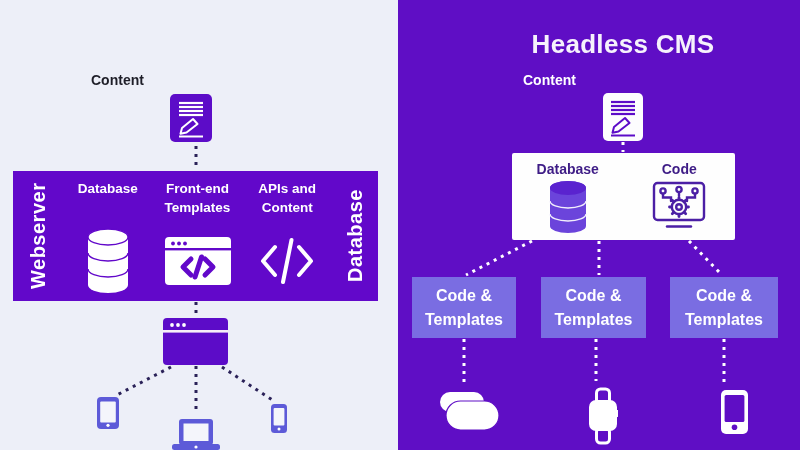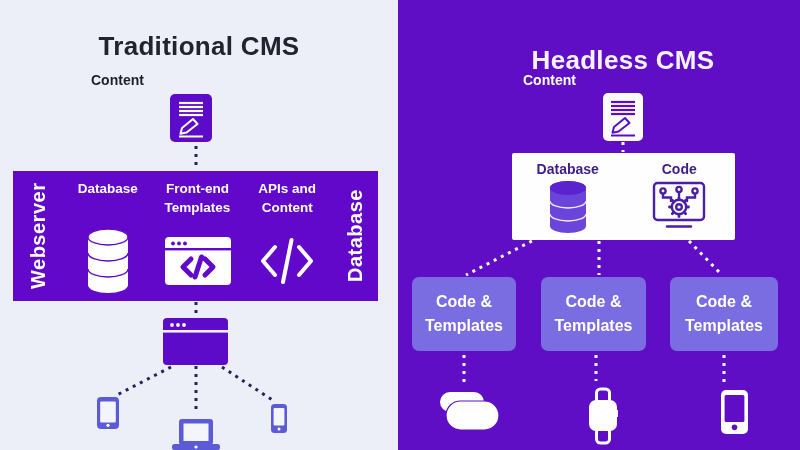--- a/index.html
+++ b/index.html
@@ -33,48 +33,47 @@
   .vlabel.ws{width:50px;}
   .vlabel.db{width:46px;}
   .server-cols{flex:1;display:flex;}
   .server-col{flex:1;display:flex;flex-direction:column;align-items:center;padding-top:9px;}
   .col-label{color:#fff;font-weight:bold;font-size:13.5px;line-height:1.4;text-align:center;height:40px;}
   .col-icon{flex:1;display:flex;align-items:center;justify-content:center;}
   
   .api-box{left:512px;top:153px;width:223px;height:87px;background:#FEFEFE;border-radius:2px;display:flex;}
   .api-col{flex:1;display:flex;flex-direction:column;align-items:center;padding-top:8px;}
   .api-label{color:var(--purple-text);font-weight:bold;font-size:14px;margin-bottom:3px;}
-  .code-box{top:277px;height:74px;background:var(--code-box);display:flex;align-items:center;justify-content:center;text-align:center;color:#fff;font-weight:bold;font-size:16px;line-height:1.5;border-radius:7px;}
+  .code-box{top:277px;height:61px;background:var(--code-box);display:flex;align-items:center;justify-content:center;text-align:center;color:#fff;font-weight:bold;font-size:16px;line-height:1.5;border-radius:0;}
 </style>
 </head>
 <body>
 
 <div class="canvas">
 
   <section class="half left">
-    <div class="abs panel-title dark" style="left:24px;top:31px;width:350px;">Traditional CMS</div>
     <div class="abs content-label dark" style="left:91px;top:72px;width:200px;">Content</div>
 
     <svg class="abs" style="left:170px;top:94px;" width="42" height="48" viewBox="0 0 42 48">
       <rect width="42" height="48" rx="5" fill="#5C0CC8"></rect>
       <g stroke="#fff" stroke-width="2.2">
         <line x1="9" y1="9" x2="33" y2="9"></line>
           <line x1="9" y1="13" x2="33" y2="13"></line>
         <line x1="9" y1="17" x2="33" y2="17"></line>
           <line x1="9" y1="21" x2="33" y2="21"></line>
       </g>
       <g stroke="#fff" stroke-width="2" fill="none" stroke-linejoin="round">
         <path d="M12 34 L23 25 L27.5 30 L16.5 38.5 L10.5 39.8 Z"></path>
         <line x1="9" y1="42.5" x2="33" y2="42.5"></line>
       </g>
     </svg>
   </section>
 
   <section class="half right">
-    <div class="abs panel-title light" style="left:50px;top:45px;width:350px;">Headless CMS</div>
+    <div class="abs panel-title light" style="left:50px;top:29px;width:350px;">Headless CMS</div>
     <div class="abs content-label light" style="left:125px;top:72px;width:200px;">Content</div>
 
     <svg class="abs" style="left:205px;top:93px;" width="40" height="48" viewBox="0 0 40 48">
       <rect width="40" height="48" rx="5" fill="#FDFDFE"></rect>
       <g stroke="#5C0CC8" stroke-width="2.2">
         <line x1="8" y1="9" x2="32" y2="9"></line>
           <line x1="8" y1="13" x2="32" y2="13"></line>
         <line x1="8" y1="17" x2="32" y2="17"></line>
           <line x1="8" y1="21" x2="32" y2="21"></line>
       </g>

